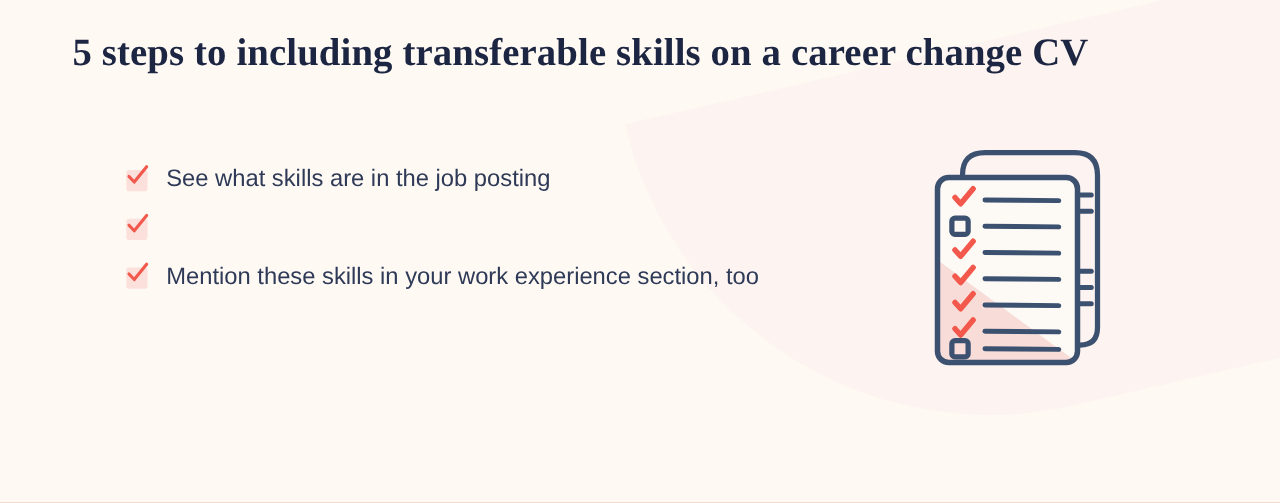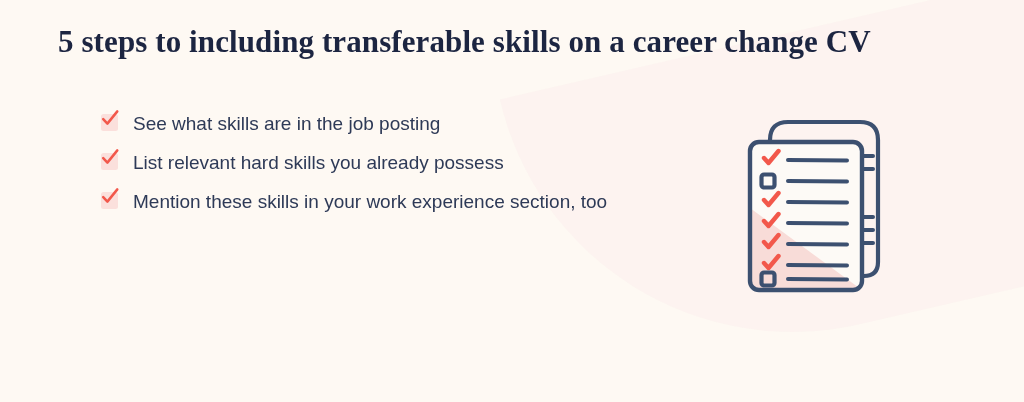--- a/index.html
+++ b/index.html
@@ -86,21 +86,21 @@
 
   
   .steps {
     position: absolute;
     left: 101px;
     top: 114px;
     width: 620px;
   }
   .step {
     display: flex;
-    align-items: flex-start;
+    align-items: flex-end;
     height: 39px;
   }
   .cbox {
     position: relative;
     width: 17px;
     height: 17px;
     flex: 0 0 17px;
     background: #FBE0DC;
     border-radius: 2.5px;
     margin-right: 15px;
@@ -183,21 +183,20 @@
       </span>
       <span class="step-label">See what skills are in the job posting</span>
     </div>
 
     <div class="step">
       <span class="cbox">
         <svg viewBox="0 0 21 21" aria-hidden="true">
           <path d="M3.2 10.2 L7.4 14.6 L17.3 2.4" fill="none" stroke="#F2584B" stroke-width="2.5" stroke-linecap="round" stroke-linejoin="round"></path>
         </svg>
       </span>
-      <span class="step-label">List relevant hard skills you already possess</span>
     </div>
 
 
     <div class="step">
       <span class="cbox">
         <svg viewBox="0 0 21 21" aria-hidden="true">
           <path d="M3.2 10.2 L7.4 14.6 L17.3 2.4" fill="none" stroke="#F2584B" stroke-width="2.5" stroke-linecap="round" stroke-linejoin="round"></path>
         </svg>
       </span>
       <span class="step-label">Mention these skills in your work experience section, too</span>

